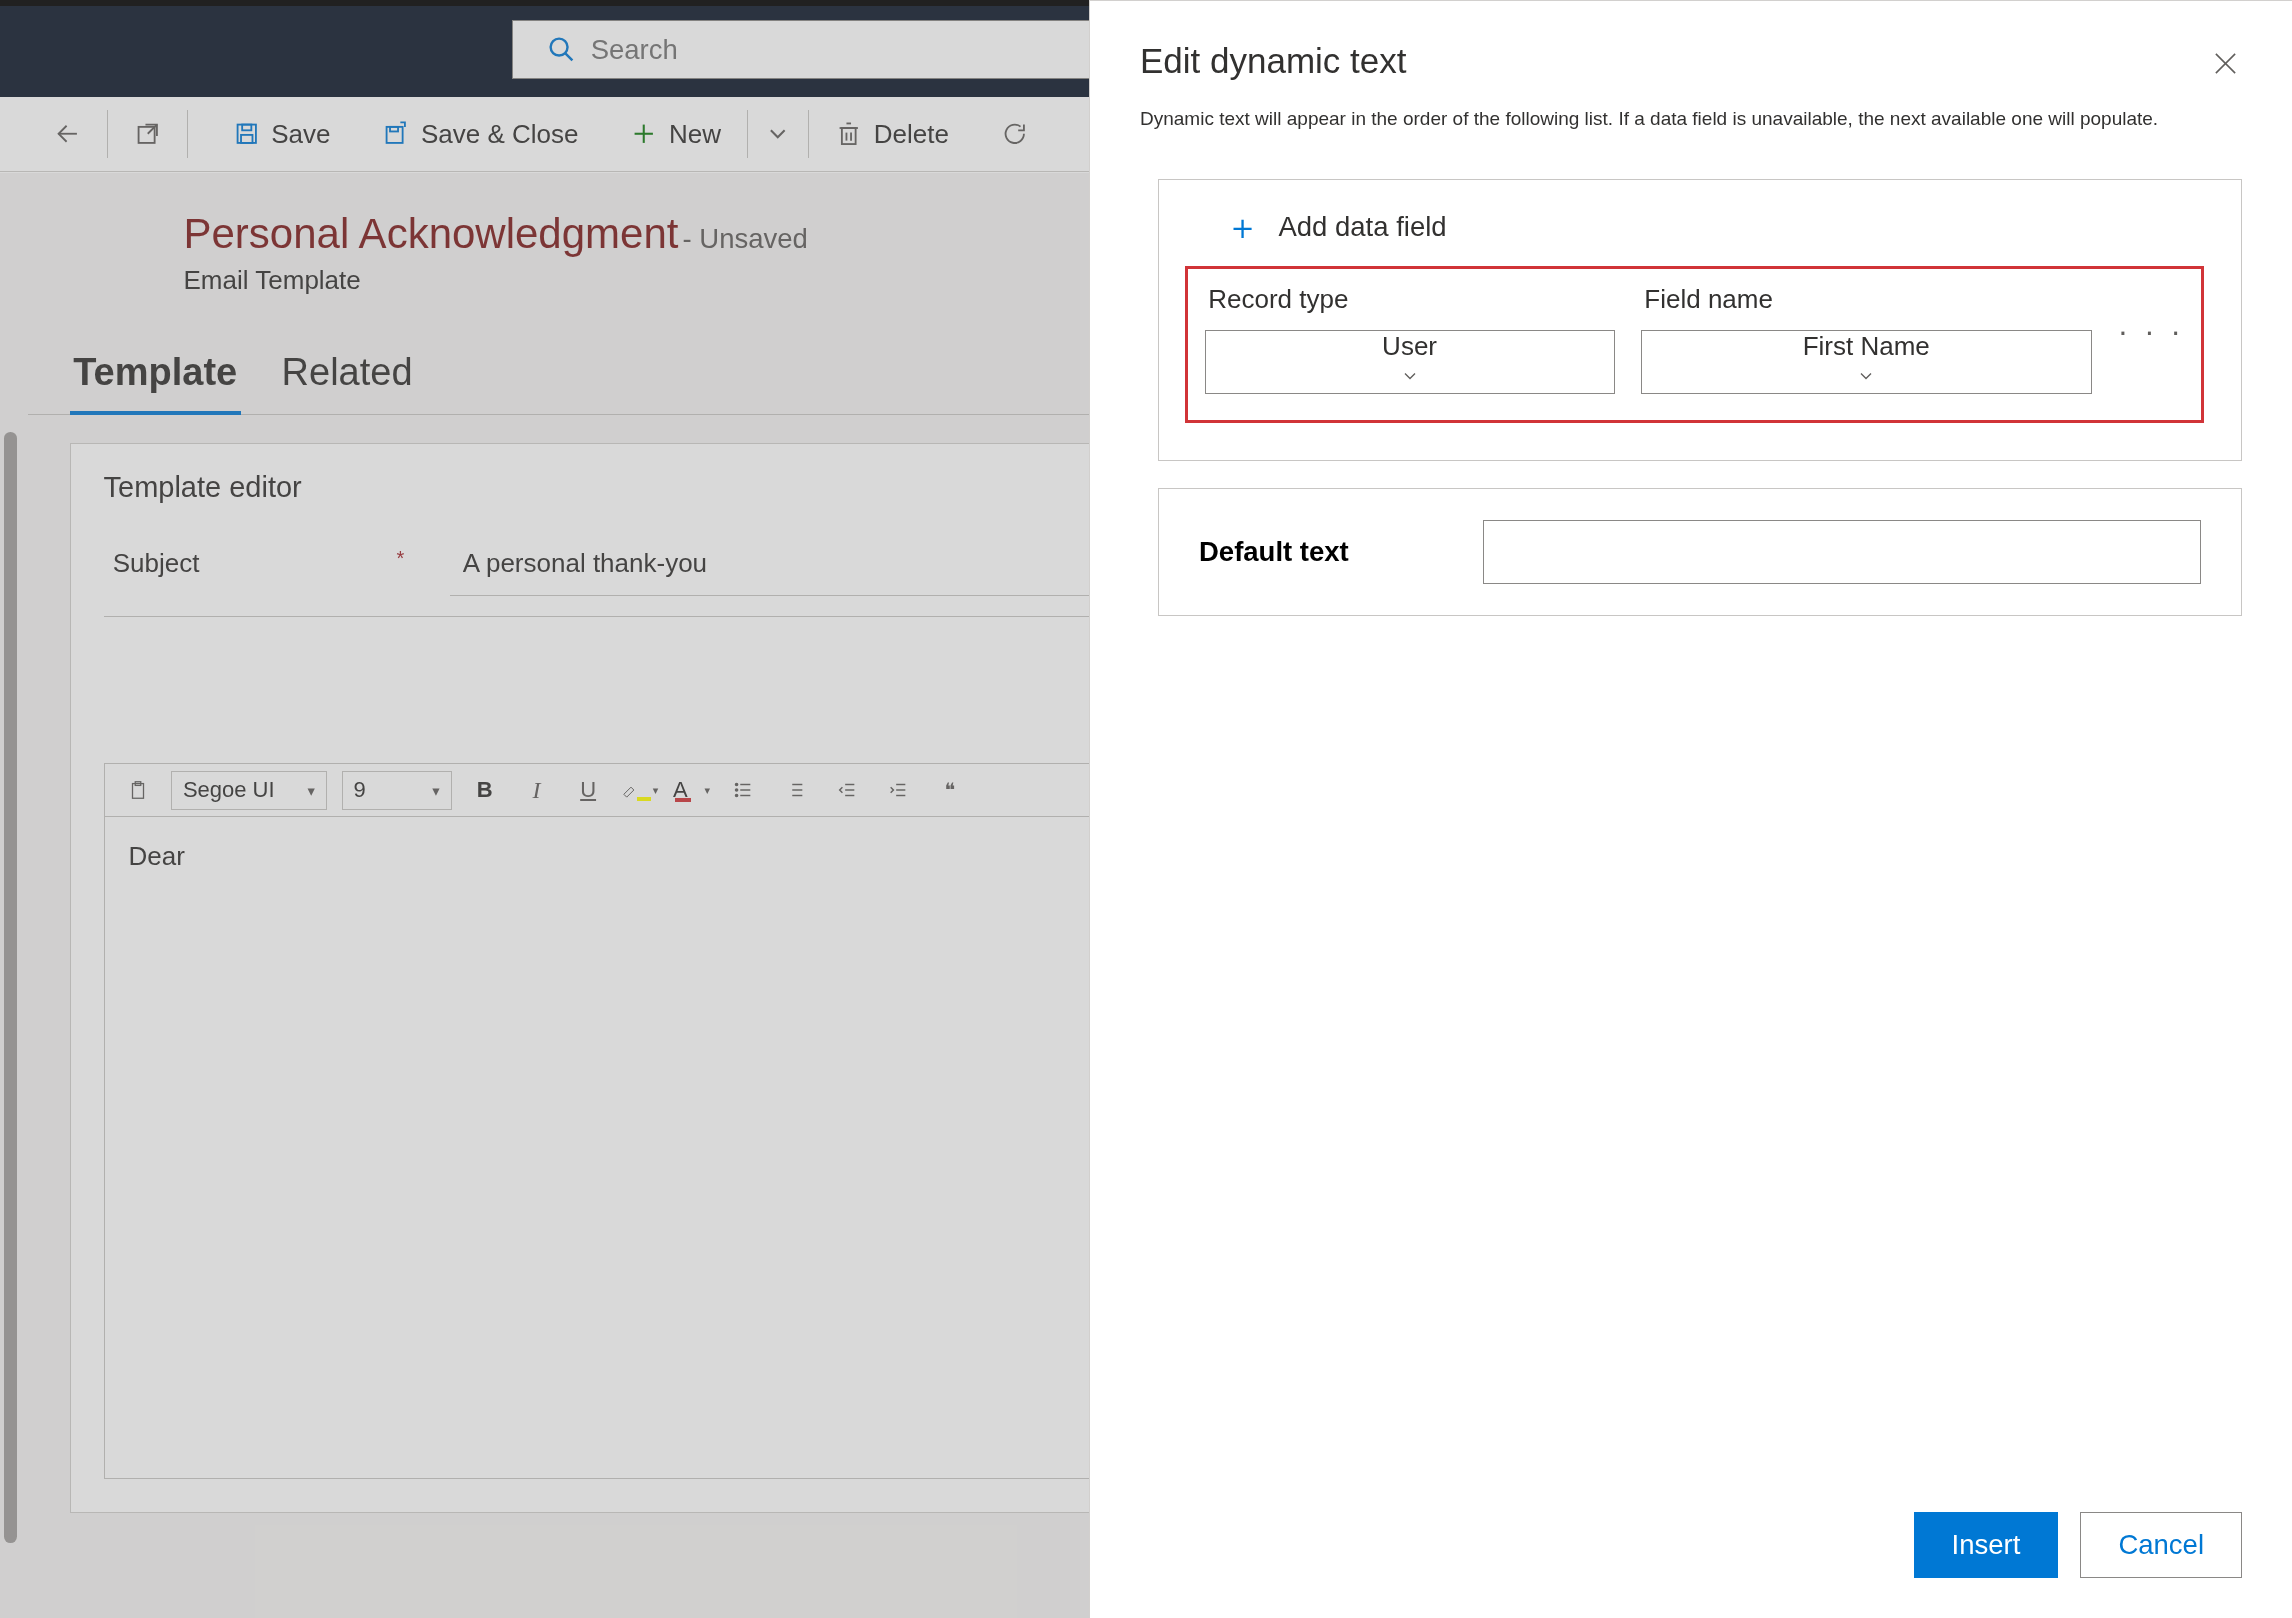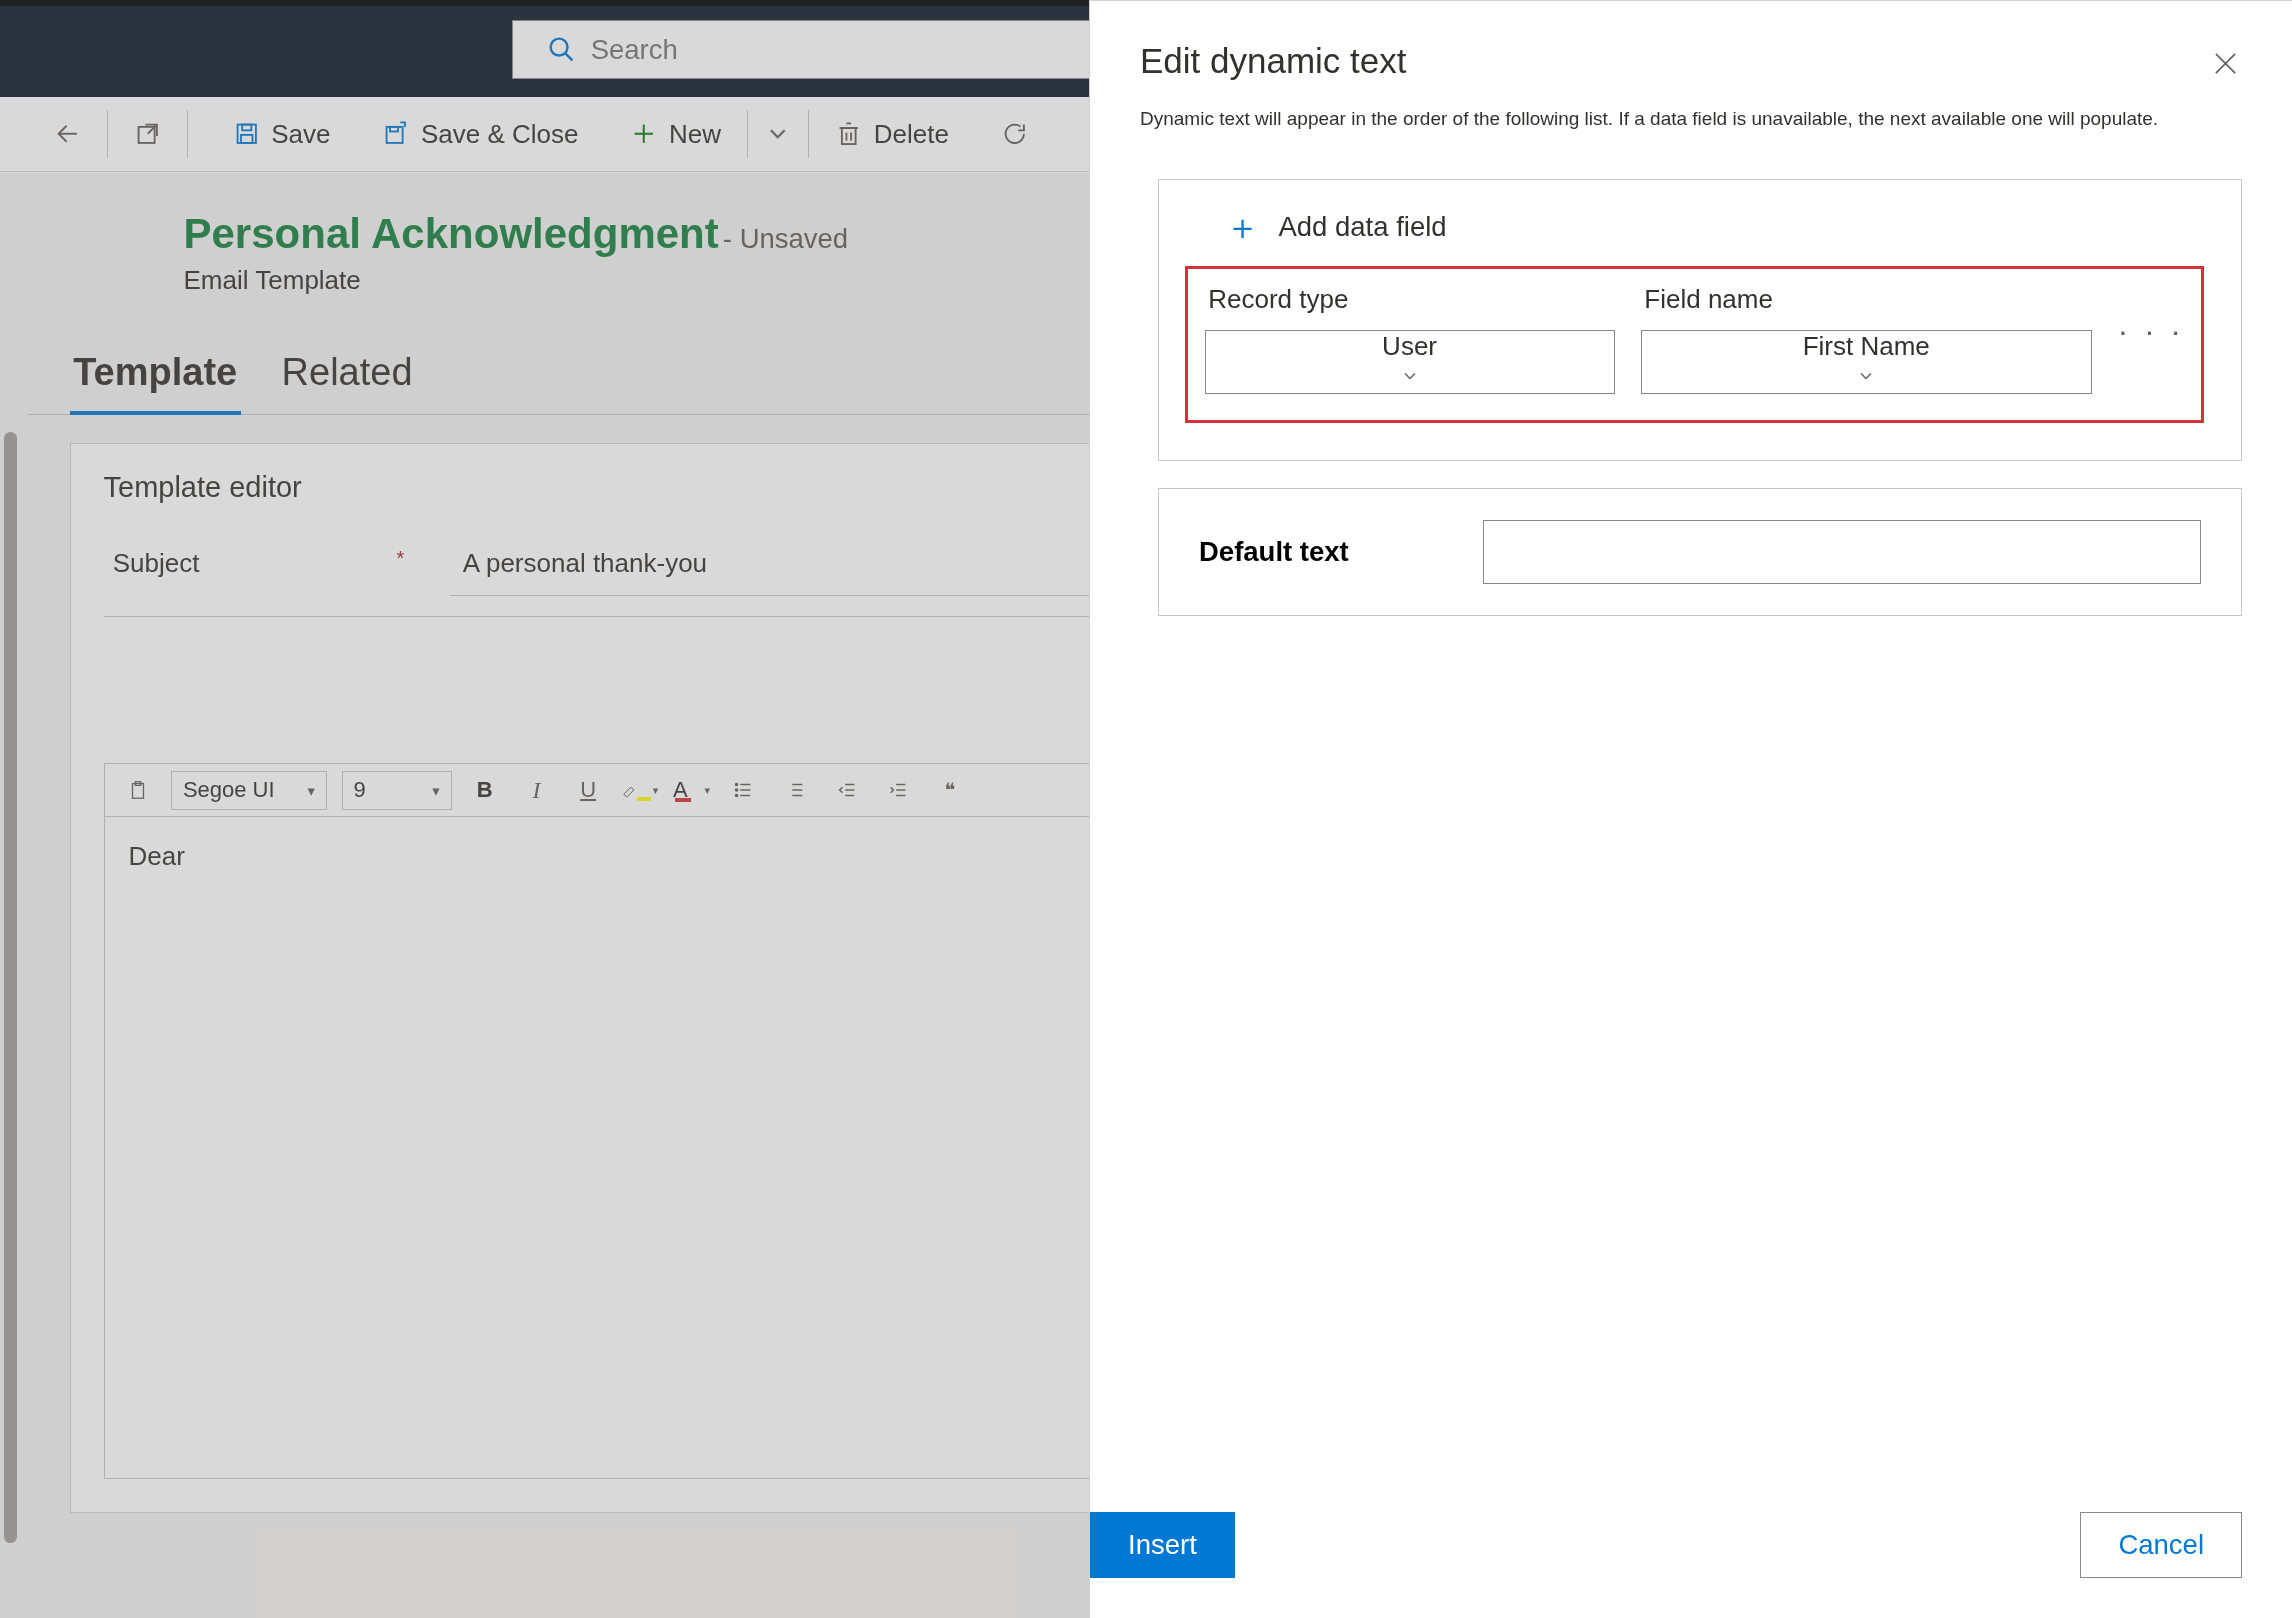--- a/index.html
+++ b/index.html
@@ -19,21 +19,21 @@
   .cmd-btn svg { width: 27.5px; height: 27.5px; }
   .cmd-sep { width: 0.9px; height: 48px; background: #c8c6c4; }
   .ico-blue { stroke: #0078d4; }
   .ico-gray { stroke: #605e5c; }
   .cmd-group { display:flex; align-items:center; }
   .cmd-left-pad { width: 27.5px; }
 
   
   .page-body { position: absolute; left: 0; right: 0; top: 173px; bottom: 0; background: #f3f2f1; padding: 37px 0 0 27.5px; }
   .title-area { padding-left: 156px; }
-  .page-title { font-size: 42px; font-weight: 700; color: #15803d; display: inline; }
+  .page-title { font-size: 42px; font-weight: 400; color: #7f1d1d; display: inline; }
   .page-title-suffix { font-size: 27.5px; font-weight: 400; color: #605e5c; }
   .page-subtitle { font-size: 26px; color: #323130; margin-top: 7.3px; }
   .tab-row { display: flex; gap: 37px; padding-left: 42px; margin-top: 46px; border-bottom: 0.9px solid #c8c6c4; }
   .tab { font-size: 38px; color: #323130; padding: 9.2px 3.7px 16.5px 3.7px; cursor: pointer; }
   .tab.active { font-weight: 600; border-bottom: 4.6px solid #0078d4; margin-bottom: -0.9px; }
 
   .inner-card { margin: 27.5px 0 0 42px; background: #fff; border: 0.9px solid #d2d0ce; padding: 27.5px 33px 33px 33px; width: 2020px; }
   .card-heading { font-size: 29px; color: #323130; margin-bottom: 27.5px; }
   .subject-row { display: flex; align-items: center; gap: 18px; }
   .subject-label { width: 275px; font-size: 26px; color: #323130; padding-left: 9.2px; }
@@ -69,21 +69,21 @@
   .add-text { font-size:27.5px; color:#323130; }
   .field-grid { margin: 0 37px 37px 26px; padding: 14.7px 16.5px 26px 16.5px; border: 3.7px solid #d13438; display:flex; align-items:flex-end; gap:26px; }
   .col { display:flex; flex-direction:column; gap:14.7px; flex:1; }
   .col-label { font-size:26px; color:#323130; padding-left:3.7px; }
   .sel-box { height:64px; border:0.9px solid #8a8886; display:flex; align-items:center; justify-content:space-between; padding:0 18.4px; font-size:26px; color:#323130; cursor:pointer;flex-direction:column; }
   .sel-box .chev { color:#605e5c; }
   .more-dots { font-size:31px; letter-spacing:3.7px; color:#605e5c; align-self:center; padding-bottom:14.7px; cursor:pointer; }
   .default-card { margin: 27.5px 50px 0 68px; border:0.9px solid #c8c6c4; padding: 31px 40px; display:flex; align-items:center; gap:73px; }
   .default-label { font-size:27.5px; font-weight:600; color:#000000; width:211px; }
   .default-input { flex:1; height:64px; border:0.9px solid #8a8886; padding:0 14.7px; font-size:26px; outline:none; }
-  .flyout-footer { margin-top:auto; display:flex; justify-content:space-between; gap:22px; padding: 0 50px 40px 0; }
+  .flyout-footer { margin-top:auto; display:flex; justify-content:flex-end; gap:22px; padding: 0 50px 40px 16px; }
   .btn { height:66px; padding:0 37px; font-size:27.5px; border:0.9px solid transparent; cursor:pointer; display:flex; align-items:center; }
   .btn-primary { background:#0078d4; color:#fff; }
   .btn-secondary { background:#fff; color:#0078d4; border-color:#8a8886; }
 </style>
 </head>
 <body>
 
 <div class="root">
 
   <div class="top-header">

